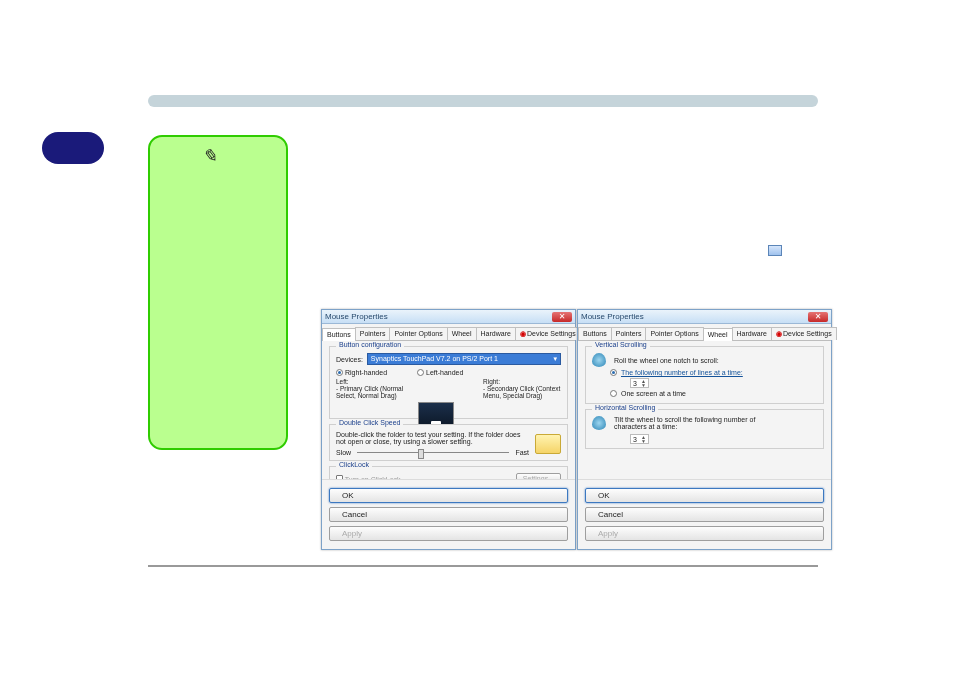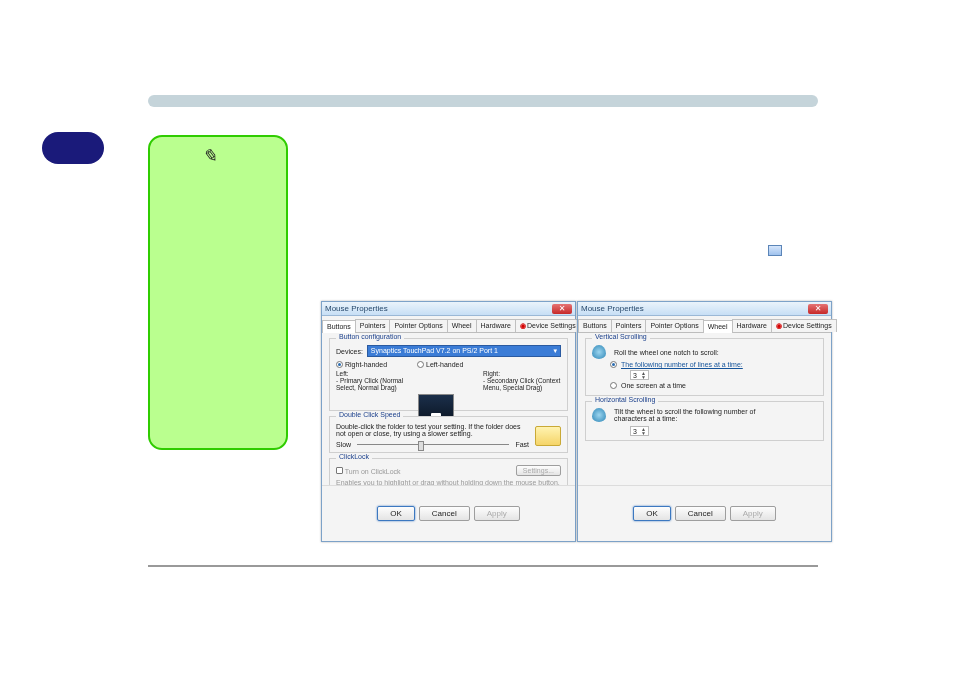--- a/index.html
+++ b/index.html
@@ -49,20 +49,21 @@
       color: #222;
     }
     .dialog {
       position: absolute;
       width: 255px;
       background: #f4f4f4;
       border: 1px solid #7da2c8;
       font-size: 7px;
       color: #222;
       box-shadow: 0 0 2px rgba(0,0,0,0.3);
+      margin-top: 8px;
     }
     .dialog.left { left: 321px; top: 301px; height: 241px; }
     .dialog.right { left: 577px; top: 301px; height: 241px; }
     .titlebar {
       height: 14px;
       background: linear-gradient(#eaf3fb, #c7dff5);
       border-bottom: 1px solid #9bb8d6;
       display: flex;
       align-items: center;
       justify-content: space-between;
@@ -164,25 +165,26 @@
       border: 1px solid #c9a936;
       border-radius: 2px;
       margin-left: auto;
     }
     .dbl-row { display:flex; align-items:center; gap:6px; }
     .clicklock-row { display:flex; justify-content:space-between; align-items:center; }
     .btn-row {
       display:flex;
       justify-content:center;
       gap: 4px;
-      padding: 20px 7px;
+      padding: 8px 7px;
       border-top: 1px solid #dcdcdc;
       position: absolute;
       bottom: 0; left:0; right:0;
       background:#f4f4f4;
+      flex-direction:column;
     }
     .btn {
       font-size: 8px;
       padding: 2px 12px;
       border: 1px solid #9e9e9e;
       background: linear-gradient(#fdfdfd,#e4e4e4);
       border-radius: 2px;
     }
     .btn.default { border: 1px solid #3c78c0; box-shadow: 0 0 2px #3c78c0; }
     .btn.disabled { color: #aaa; }

